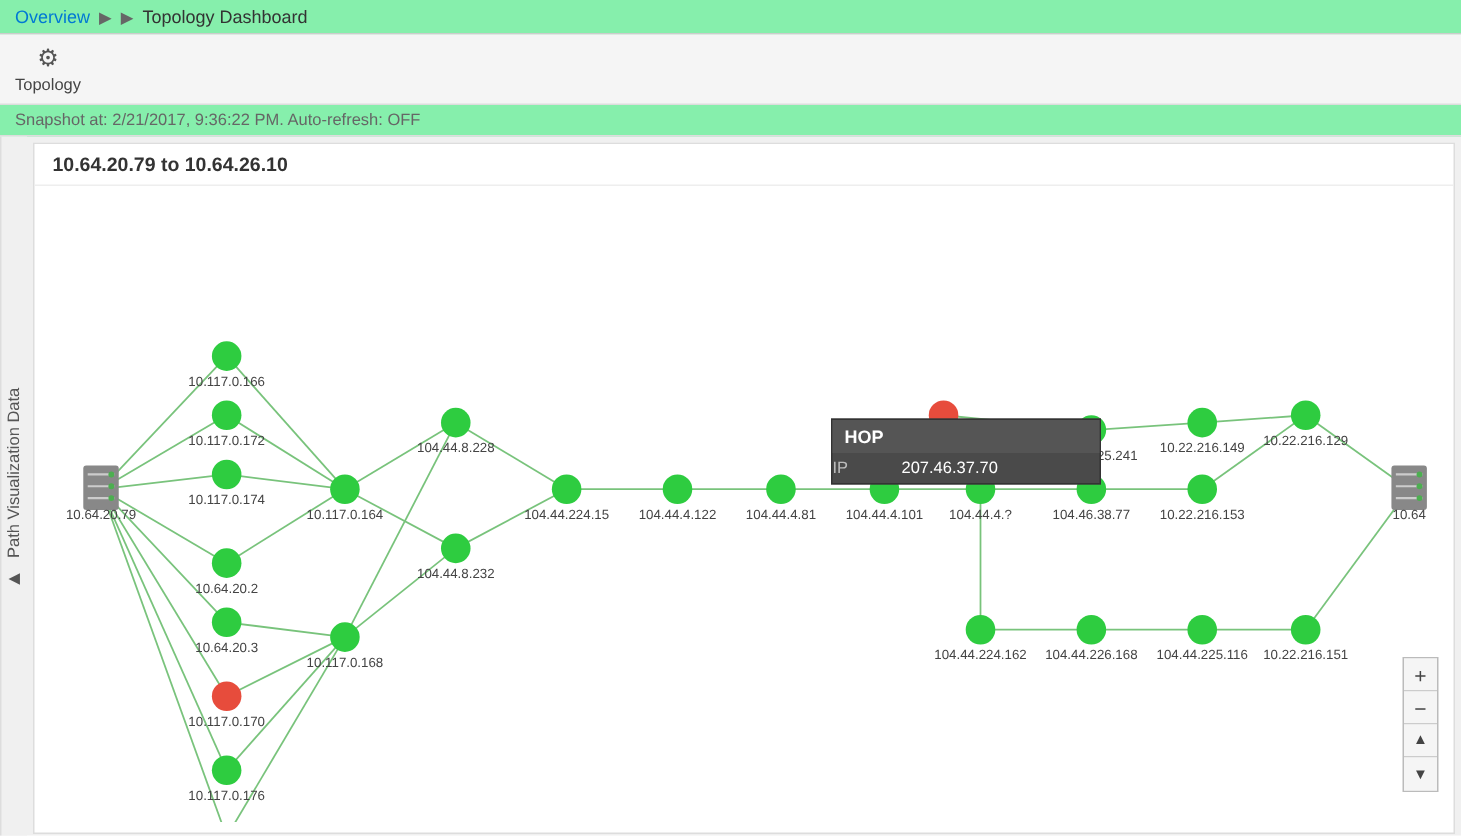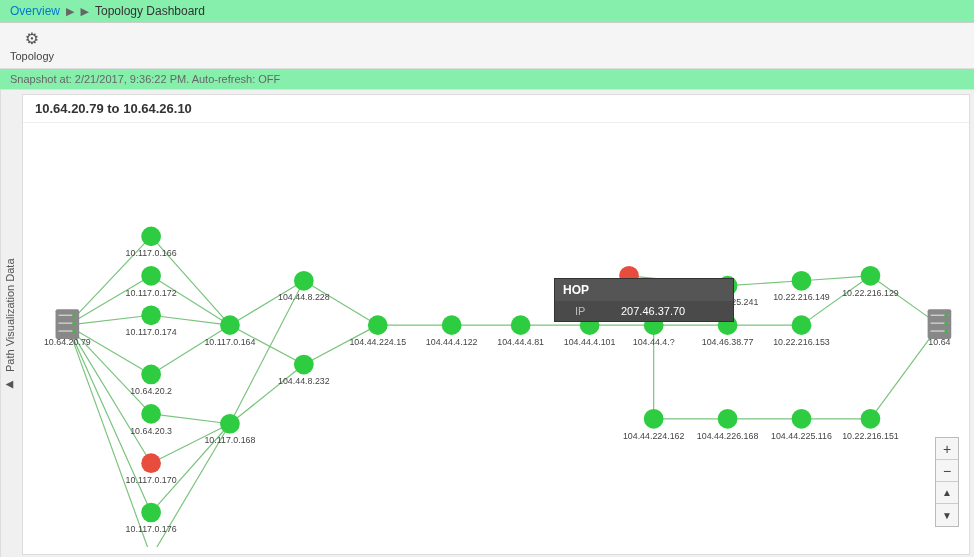--- a/index.html
+++ b/index.html
@@ -121,21 +121,21 @@
       font-size: 11px;
       border: 1px solid #333;
     }
     .hop-tooltip-header {
       background: #555;
       padding: 4px 8px;
       font-weight: bold;
       font-size: 12px;
     }
     .hop-tooltip-row {
-      padding: 4px 20px;
+      padding: 4px 0;
       display: flex;
       gap: 16px;
     }
     .hop-tooltip-key {
       color: #bbb;
       min-width: 30px;
     }
     .hop-tooltip-val {
       color: #fff;
     }

